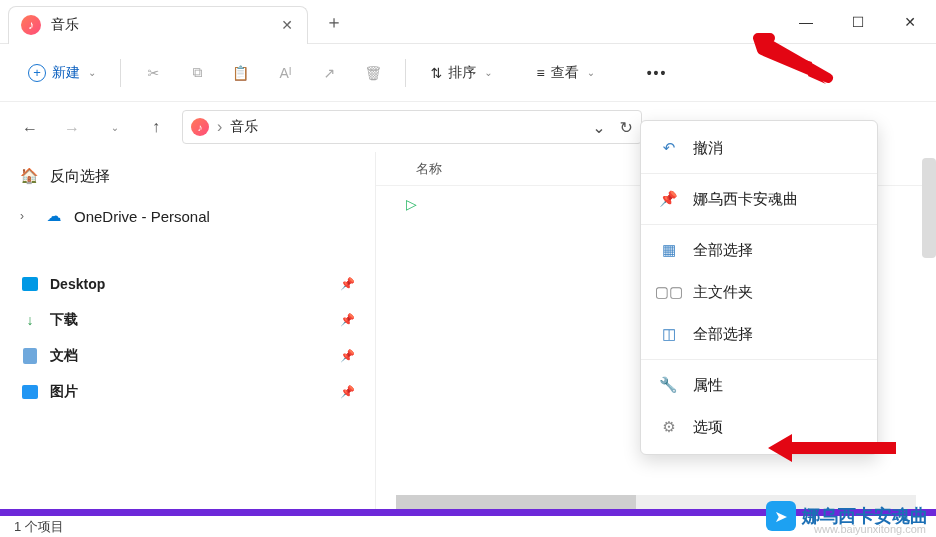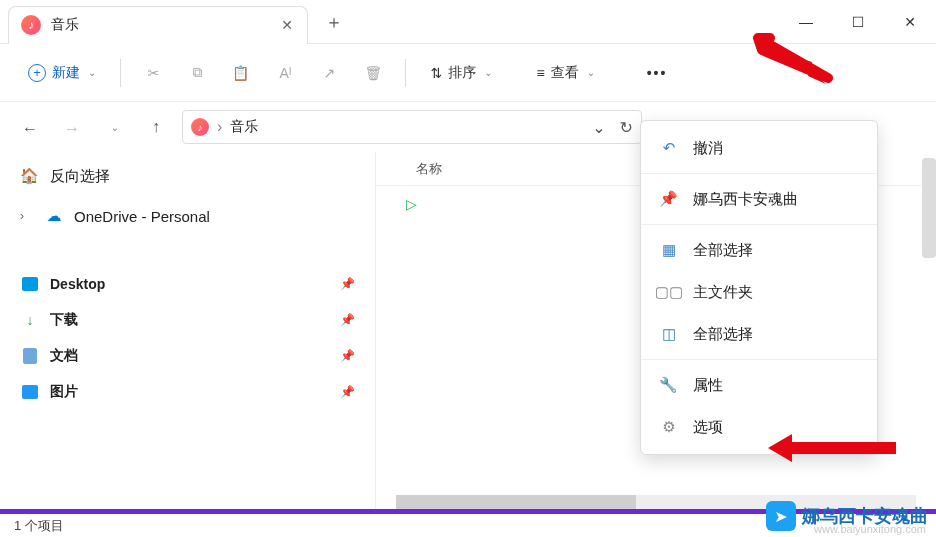--- a/index.html
+++ b/index.html
@@ -62,21 +62,21 @@
     .hscroll-thumb { width:240px; height:100%; background:#cfcfcf; }
 
     
     .ctx-menu { position:absolute; top:120px; left:640px; width:238px; background:#fff; border:1px solid #ddd; border-radius:6px; box-shadow:0 6px 18px rgba(0,0,0,0.15); padding:6px 0; z-index:20; }
     .ctx-item { height:42px; display:flex; align-items:center; gap:14px; padding:0 18px; font-size:15px; color:#222; cursor:pointer; }
     .ctx-sep { height:1px; background:#eee; margin:4px 0; }
     .ctx-icon { width:20px; color:#3b82c4; display:flex; justify-content:center; }
     .ctx-icon.gray { color:#888; }
 
     
-    .statusbar { position:absolute; bottom:0; left:0; right:0; height:28px; display:flex; align-items:center; padding:0 14px; font-size:13px; color:#444; border-top:5px solid #6d28d9; background:#fff; }
+    .statusbar { position:absolute; bottom:0; left:0; right:0; height:28px; display:flex; align-items:center; padding:0 14px; font-size:13px; color:#444; border-top:7px solid #6d28d9; background:#fff; }
 
     
     .watermark { position:absolute; bottom:6px; right:8px; display:flex; align-items:center; gap:6px; z-index:30; }
     .wm-logo { width:30px; height:30px; background:#1da1f2; border-radius:6px; display:flex; align-items:center; justify-content:center; color:#fff; }
     .wm-text { font-size:18px; font-weight:600; color:#1b6fb5; }
     .wm-url { position:absolute; bottom:2px; right:10px; font-size:11px; color:#c9c9c9; }
 
     
     .arrow { position:absolute; z-index:25; pointer-events:none; }
     .arrow svg path { fill:#e30613; }

